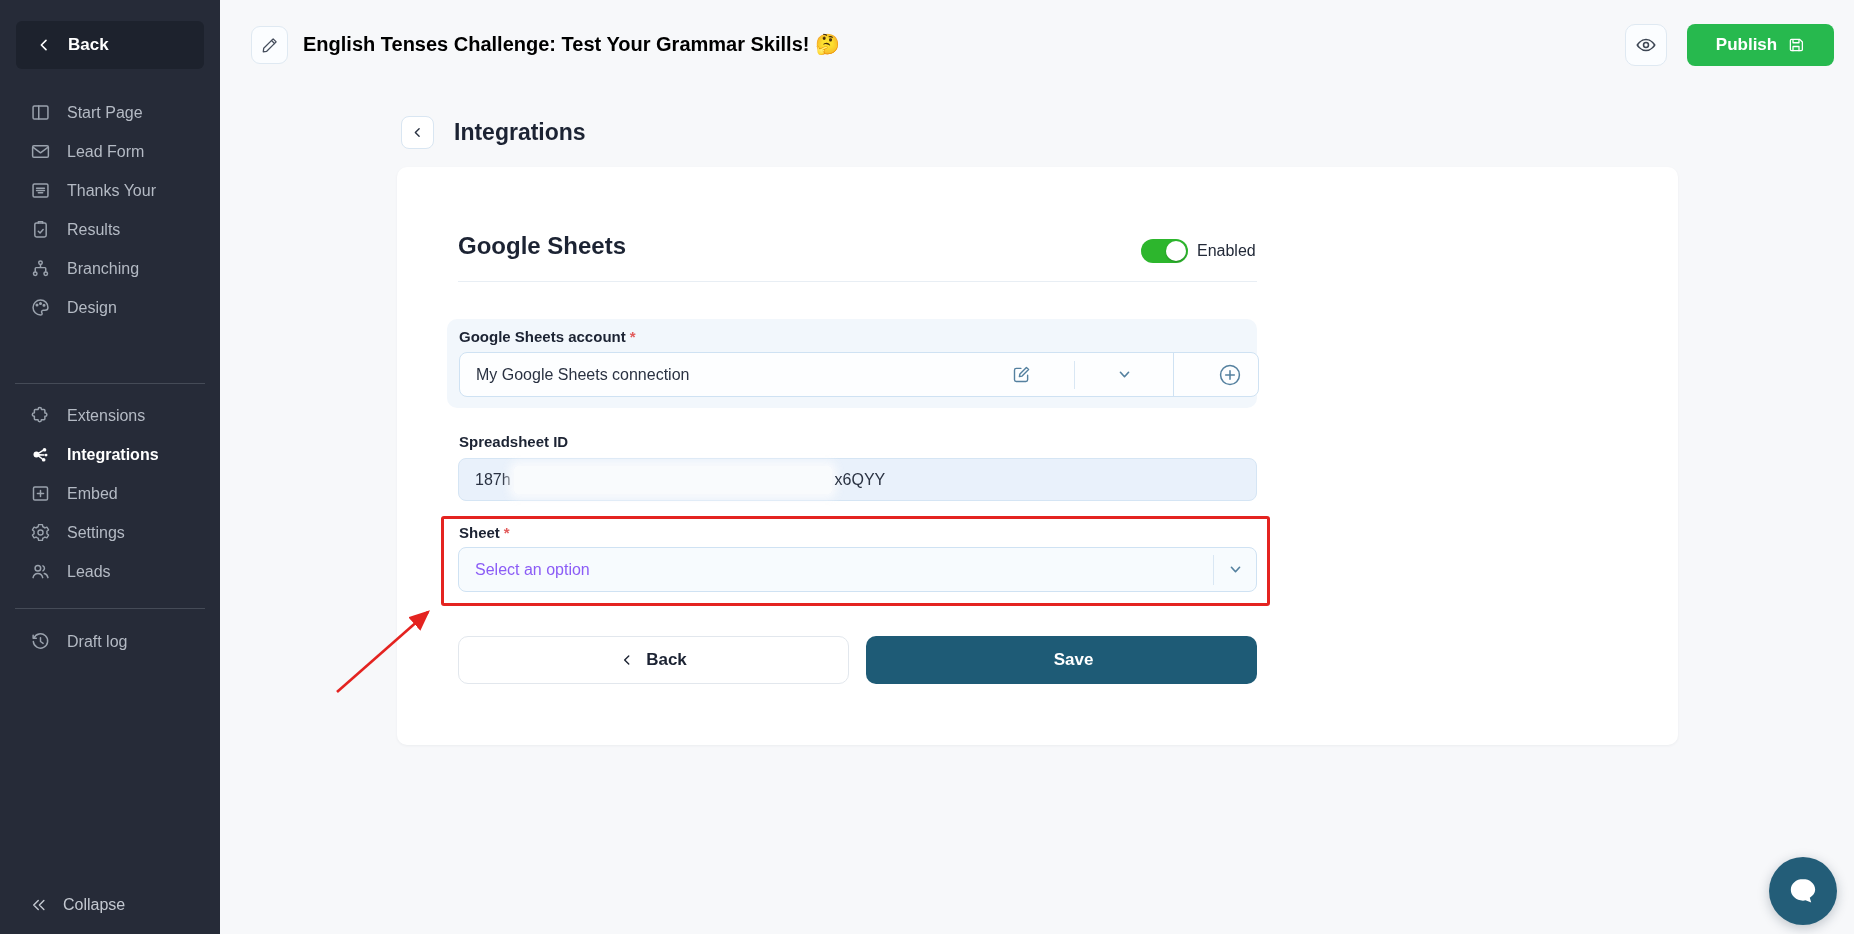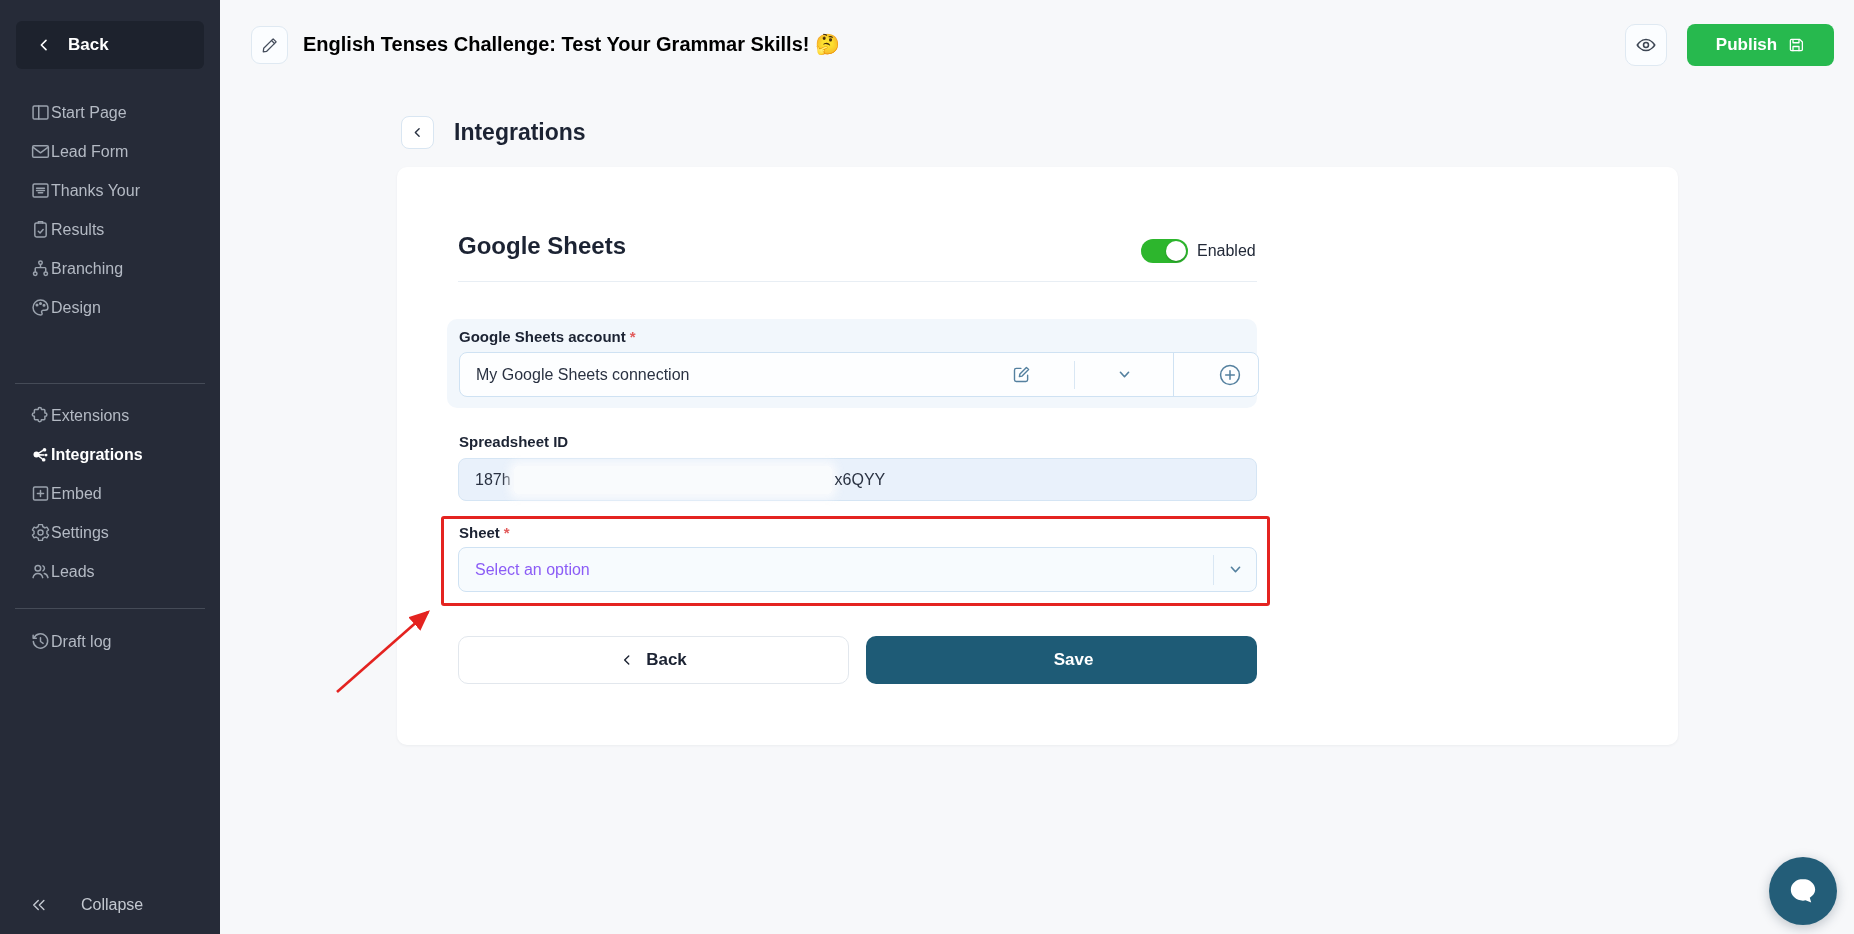--- a/index.html
+++ b/index.html
@@ -9,30 +9,30 @@
 
   
   #sidebar { position:absolute; left:0; top:0; width:220px; height:934px; background:#262b38; }
   .back-btn { position:absolute; left:16px; top:21px; width:188px; height:48px; background:#1d222d;
     border-radius:6px; display:flex; align-items:center; gap:16px; padding-left:20px;
     color:#ffffff; font-size:17px; font-weight:600; cursor:pointer; }
   .back-btn svg { width:16px; height:16px; }
   .nav { position:absolute; left:0; width:220px; }
   #nav-primary { top:93px; }
   #nav-secondary { top:396px; }
-  .nav-item { display:flex; align-items:center; height:39px; padding-left:30px;
+  .nav-item { display:flex; align-items:center; gap:16px; height:39px; padding-left:30px;
     color:#b4bac4; font-size:16px; cursor:pointer; white-space:nowrap; }
   .nav-item svg { width:21px; height:21px; color:#9aa2ad; flex:0 0 auto; }
   .nav-item.active { color:#ffffff; font-weight:700; }
   .nav-item.active svg { color:#ffffff; }
   .side-divider { position:absolute; left:15px; width:190px; height:1px; background:#454b57; }
   #divider-1 { top:383px; }
   #divider-2 { top:608px; }
   #draft-log { position:absolute; top:622px; left:0; width:220px; }
-  #collapse { position:absolute; left:30px; top:896px; display:flex; align-items:center; gap:33px;
+  #collapse { position:absolute; left:30px; top:896px; display:flex; align-items:center; gap:15px;
     color:#c3c8d0; font-size:16px; cursor:pointer; }
   #collapse svg { width:18px; height:18px; color:#c3c8d0; }
 
   
   .icon-chip { position:absolute; background:#fbfdff; border:1px solid #dfe9f2; border-radius:9px;
     display:flex; align-items:center; justify-content:center; cursor:pointer; color:#454d5c; }
   #edit-title-btn { left:251px; top:26px; width:37px; height:38px; }
   #edit-title-btn svg { width:18px; height:18px; }
   #page-title { position:absolute; left:303px; top:32px; font-size:20px; font-weight:700; color:#000000; }
   #preview-btn { left:1625px; top:24px; width:42px; height:42px; border-radius:10px; }

